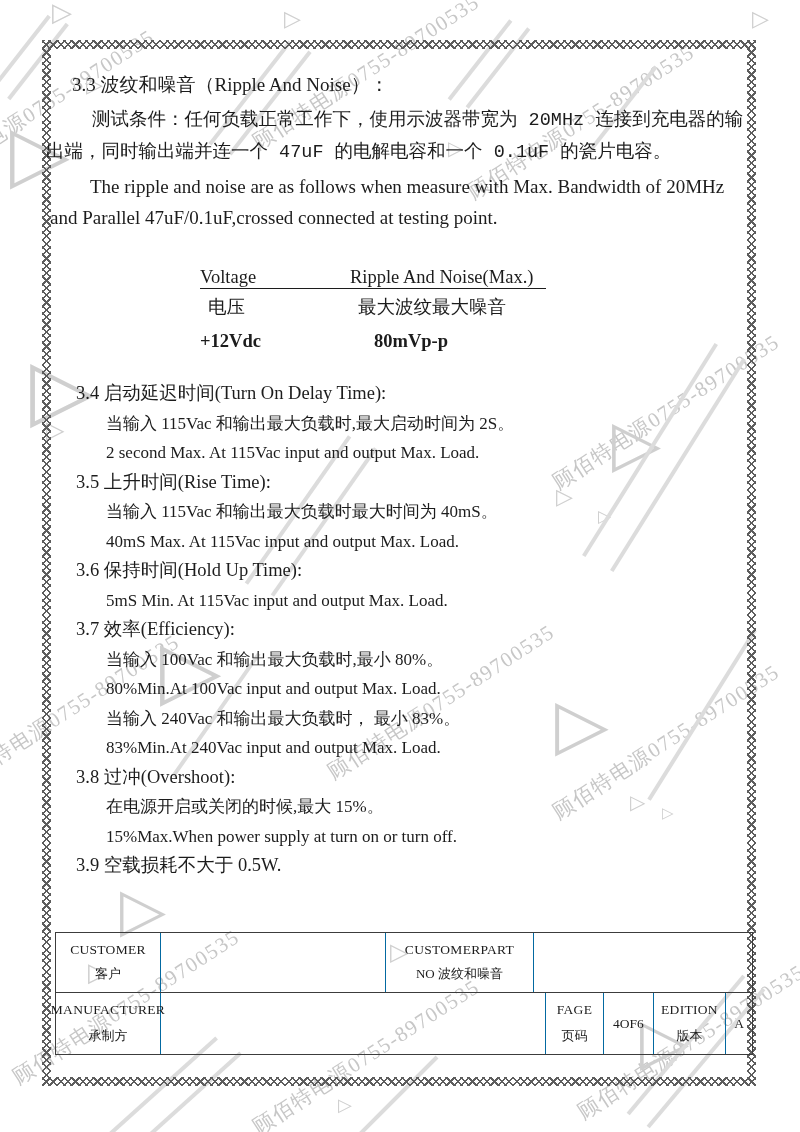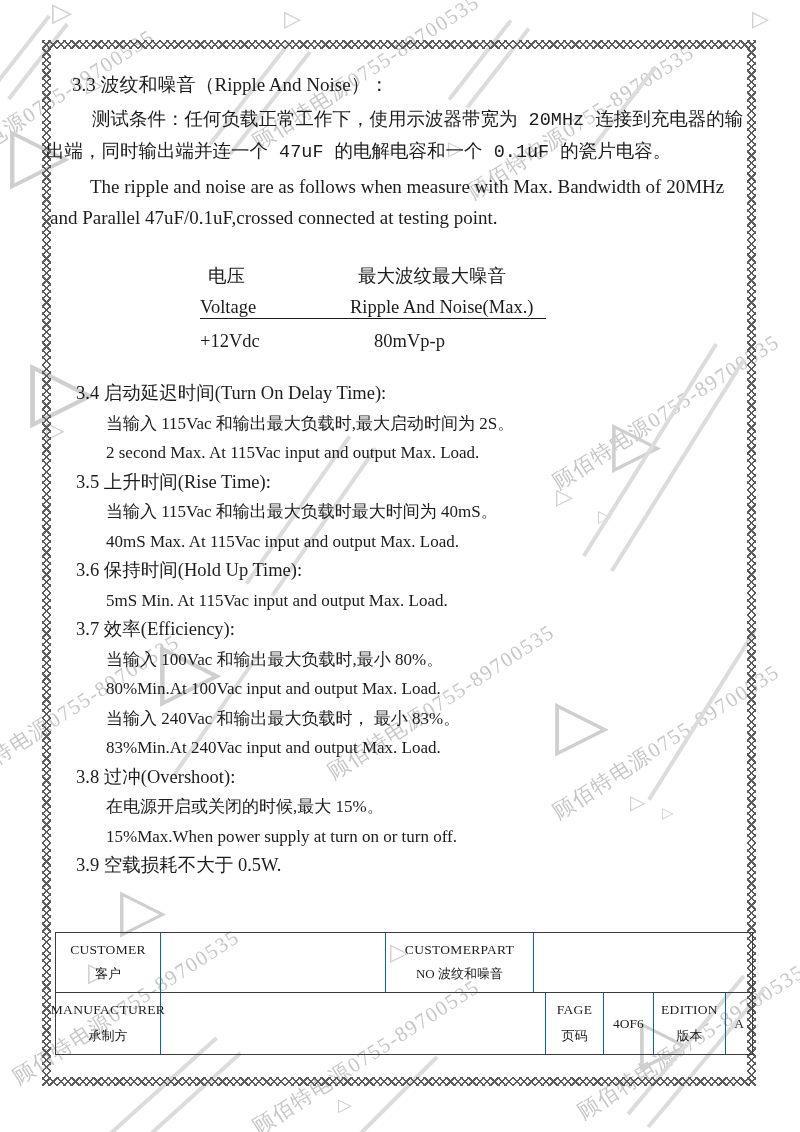--- a/index.html
+++ b/index.html
@@ -28,21 +28,21 @@
   .h33{margin:24px 0 0 26px;font-size:19px;}
   .p-cn{margin:7px 0 0 0;font-size:18.5px;line-height:32px;text-indent:46px;font-family:Liberation Mono, monospace;}
   .p-en{margin:2px 0 0 4px;font-size:19px;line-height:31px;text-indent:40px;}
 
   .ripple{margin:25px 0 0 154px;width:346px;font-size:18.5px;}
   .ripple .row{display:flex;height:30px;align-items:flex-end;}
   .ripple .c1{width:150px;}
   .ripple .u{border-bottom:1.6px solid #1c1c1c;}
   .ripple .pad8{padding-left:8px;}
   .ripple .pad24{padding-left:24px;text-align:center;}
-  .ripple .val{height:33px;}
+  .ripple .val{height:33px;font-weight:bold;}
 
   .sections{margin-top:27px;}
   .sec-h{margin-left:30px;font-size:18.5px;line-height:29.5px;}
   .sec-l{margin-left:60px;font-size:17px;line-height:29.5px;}
 
   
   .ftable{position:absolute;left:55px;top:932px;width:698px;z-index:2;
           border:1px solid #3c3c3c;box-sizing:border-box;font-size:13.5px;}
   .frow{display:flex;}
   .frow.r1{height:59px;border-bottom:1px solid #3c3c3c;}
@@ -120,27 +120,27 @@
     <div class="edge r"></div>
   </div>
 
   <div class="content">
 
     <div class="h33">3.3 波纹和噪音（Ripple And Noise）：</div>
     <div class="p-cn">测试条件：任何负载正常工作下，使用示波器带宽为 20MHz 连接到充电器的输出端，同时输出端并连一个 47uF 的电解电容和一个 0.1uF 的瓷片电容。</div>
     <div class="p-en">The ripple and noise are as follows when measure with Max. Bandwidth of 20MHz and Parallel 47uF/0.1uF,crossed connected at testing point.</div>
 
     <div class="ripple">
+      <div class="row u">
+        <div class="c1">Voltage</div>
+        <div>Ripple And Noise(Max.)</div>
+      </div>
       <div class="row">
         <div class="c1 pad8">电压</div>
         <div>最大波纹最大噪音</div>
-      </div>
-      <div class="row u">
-        <div class="c1">Voltage</div>
-        <div>Ripple And Noise(Max.)</div>
       </div>
       <div class="row val">
         <div class="c1">+12Vdc</div>
         <div class="pad24">80mVp-p</div>
       </div>
     </div>
 
     <div class="sections">
       <div class="sec-h">3.4 启动延迟时间(Turn On Delay Time):</div>
       <div class="sec-l">当输入 115Vac 和输出最大负载时,最大启动时间为 2S。</div>

